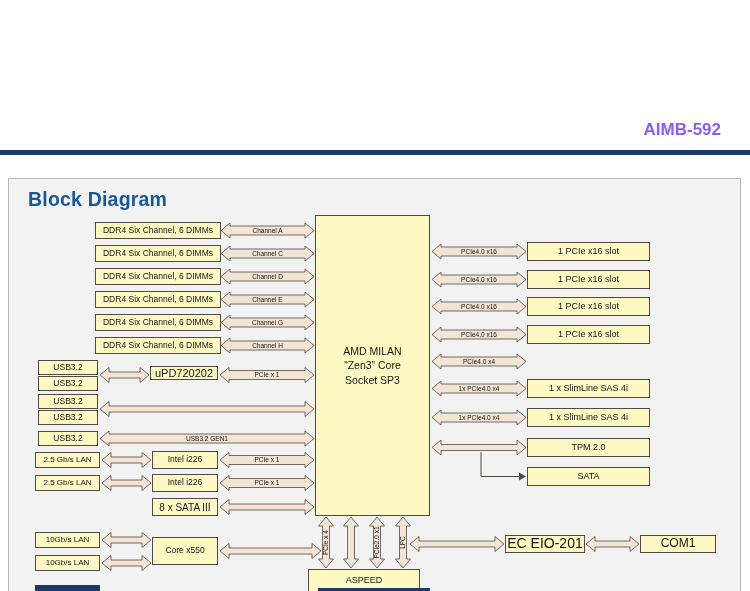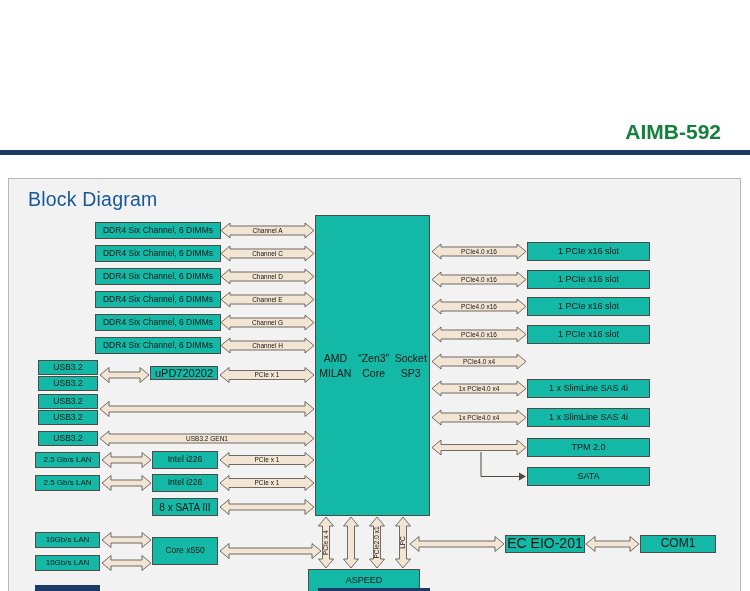--- a/index.html
+++ b/index.html
@@ -1,26 +1,26 @@
 <!DOCTYPE html>
 <html><head>
 <meta charset="utf-8">
 <style>
   html,body{margin:0;padding:0;background:#fff;}
   .page{position:relative;width:750px;height:591px;background:#ffffff;overflow:hidden;
         font-family:"Liberation Sans",sans-serif;}
-  .product{position:absolute;top:120px;right:29px;font-size:21px;font-weight:bold;color:#15803d;}
+  .product{position:absolute;top:120px;right:29px;font-size:17px;font-weight:bold;color:#8b5cf6;}
   .rule{position:absolute;top:150px;left:0;width:750px;height:5px;background:#1b3a68;}
   .panel{position:absolute;left:8px;top:178px;width:733px;height:440px;background:#f2f2f2;
          border:1px solid #b8b8b8;box-sizing:border-box;z-index:0;}
-  .heading{position:absolute;left:28px;top:188px;font-size:19.5px;font-weight:normal;color:#16589a;
+  .heading{position:absolute;left:28px;top:188px;font-size:19.5px;font-weight:bold;color:#16589a;
            letter-spacing:.2px;z-index:3;}
-  .bx{position:absolute;z-index:2;background:#14b8a6;border:1px solid #4f4a44;box-sizing:border-box;
+  .bx{position:absolute;z-index:2;background:#fef9c3;border:1px solid #4f4a44;box-sizing:border-box;
       display:flex;align-items:center;justify-content:center;text-align:center;color:#161616;line-height:1.1;}
-  .cpu{flex-direction:row;font-size:10.5px;line-height:1.35;}
+  .cpu{flex-direction:column;font-size:10.5px;line-height:1.35;}
   .navy{background:#1b3a68;border:1px solid #1b3a68;}
   svg.connectors{position:absolute;left:0;top:0;z-index:1;}
   .arrow{fill:#f3e5d3;stroke:#4f4a44;stroke-width:.8;}
   .arrow-label{font-size:6.5px;fill:#141414;text-anchor:middle;font-family:"Liberation Sans",sans-serif;}
   .wire{stroke:#4f4a44;stroke-width:1;fill:none;}
   .wirehead{fill:#4f4a44;}
 </style>
 </head>
 <body>
 

